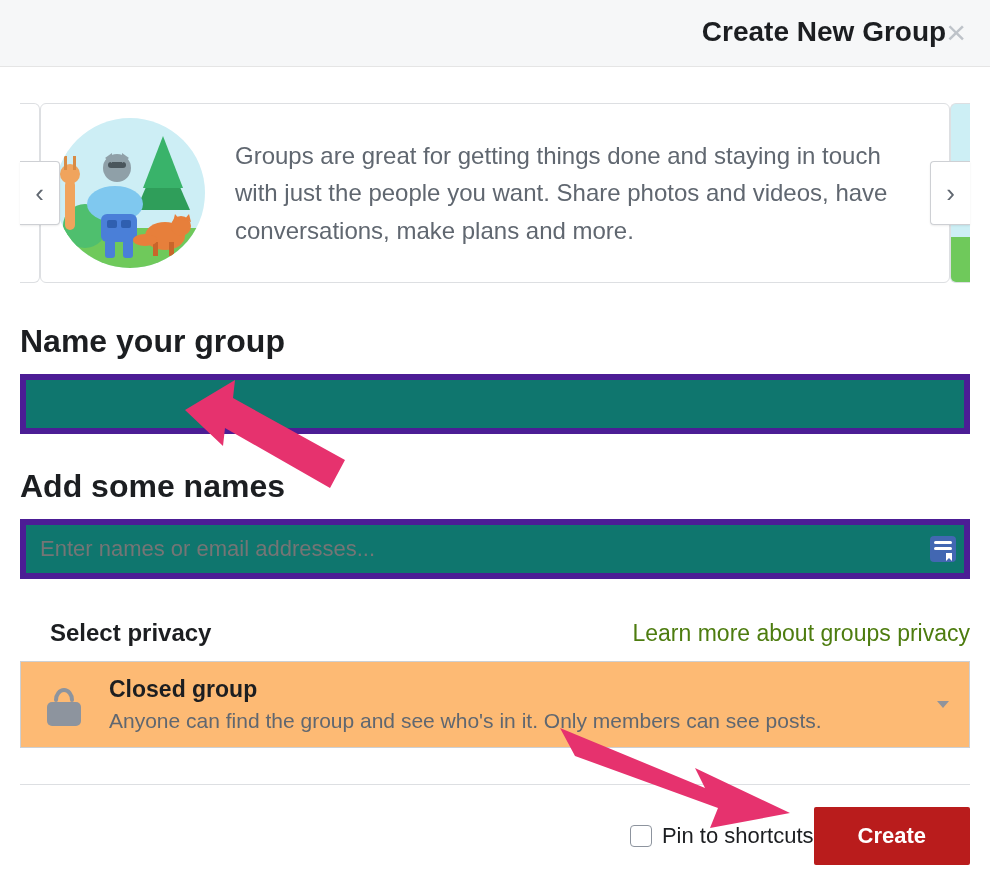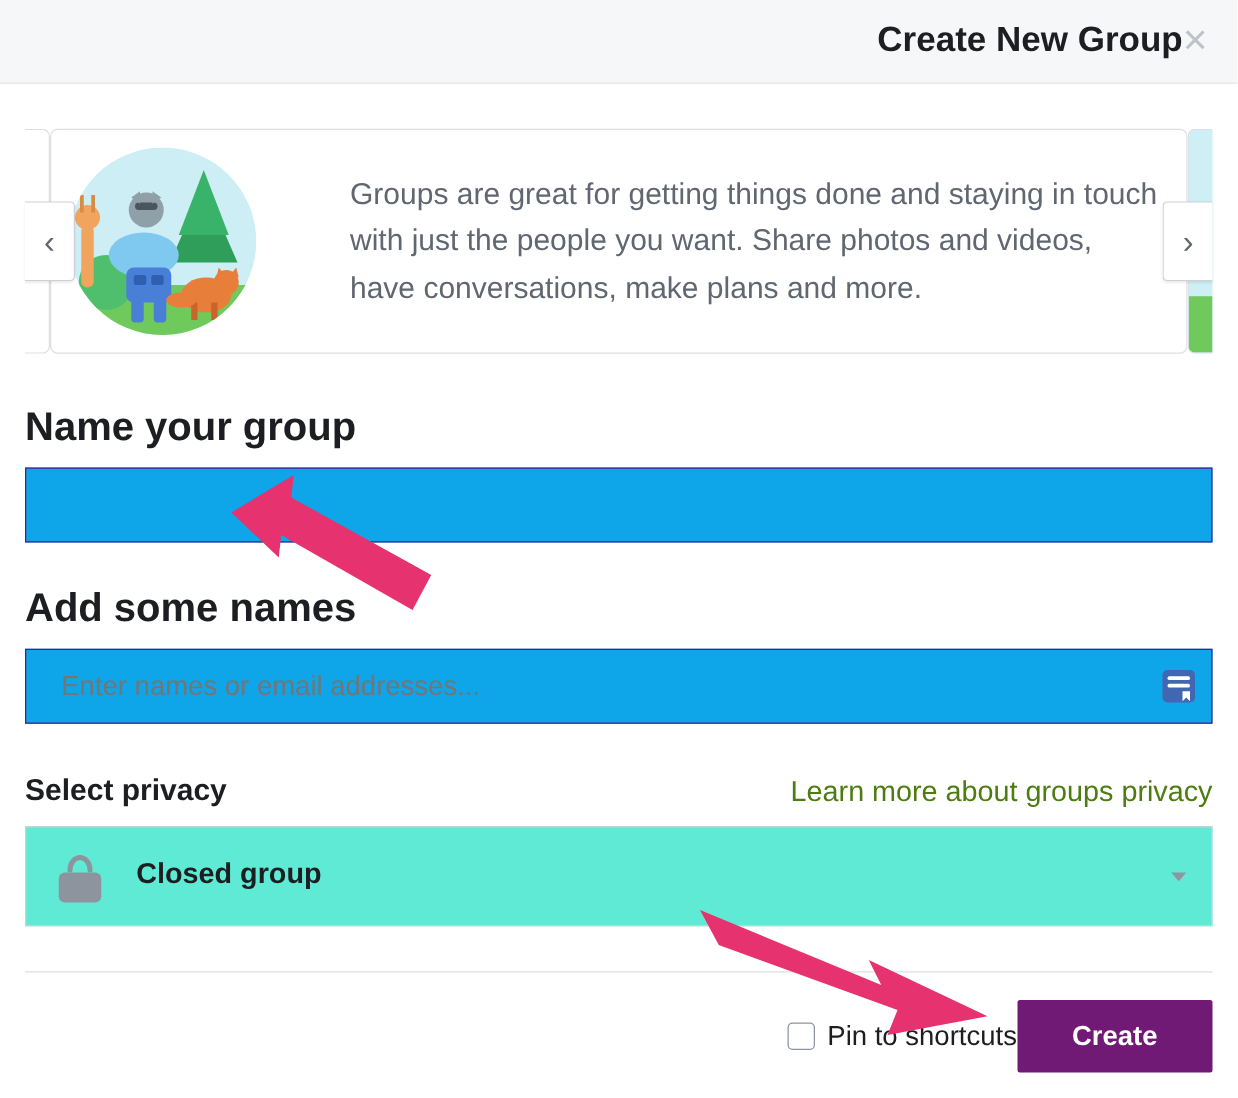--- a/index.html
+++ b/index.html
@@ -42,21 +42,20 @@
   }
   .banner-card {
     margin: 0 20px;
     border:1px solid #dddfe2;
     border-radius: 6px;
     background:#fff;
     display:flex;
     align-items:center;
     padding: 14px 20px 14px 14px;
     min-height: 170px;
-    gap: 45px;
   }
   .banner-illus {
     width: 150px;
     height: 150px;
     flex-shrink: 0;
     margin-right: 30px;
   }
   .banner-text {
     font-size: 24px;
     line-height: 1.55;
@@ -111,52 +110,53 @@
 
   .section-label {
     font-size: 32px;
     font-weight: 700;
     margin-top: 40px;
     margin-bottom: 14px;
   }
   .text-input {
     width:100%;
     height: 60px;
-    border:1px solid #4c1d95;
-    padding: 0 28px;
+    border:6px solid #4c1d95;
+    padding: 0 14px;
     font-size: 22px;
     color:#1c1e21;
-    background:#0ea5e9;
+    background:#0f766e;
     outline:none;
   }
   .input-wrap { position: relative; }
   .input-icon {
     position:absolute;
     right:12px;
     top:50%;
     transform:translateY(-50%);
     width:30px; height:30px;
   }
 
   .privacy-row {
     display:flex;
     justify-content:space-between;
     align-items:flex-end;
     margin-top: 40px;
     margin-bottom: 14px;
+    margin-left: 30px;
   }
   .privacy-label { font-size:24px; font-weight:700; }
   .privacy-link { font-size:23px; color:#4d7c0f; cursor:pointer; }
   .privacy-box {
     border:1px solid #ccd0d5;
     padding: 14px 20px;
     display:flex;
     align-items:center;
     cursor:pointer;
-    background:#5eead4;
+    background:#fdba74;
   }
   .lock-icon { width:46px; height:50px; flex-shrink:0; margin-right:22px; }
   .privacy-title { font-size:23px; font-weight:700; margin-bottom:6px; }
   .privacy-desc { font-size:21px; color:#606770; }
   .caret-down {
     margin-left:auto;
     width:0; height:0;
     border-left:6px solid transparent;
     border-right:6px solid transparent;
     border-top:7px solid #90949c;
@@ -172,21 +172,21 @@
   .pin-wrap { display:flex; align-items:center; gap:10px; }
   .chk {
     width:22px; height:22px;
     border:1px solid #8d949e;
     border-radius:4px;
     background:#fff;
     cursor:pointer;
   }
   .pin-label { font-size:22px; }
   .create-btn {
-    background:#701a75;
+    background:#b91c1c;
     color:#fff;
     border:none;
     font-size:22px;
     font-weight:700;
     padding: 16px 44px;
     cursor:pointer;
     border-radius:2px;
   }
 
   
@@ -279,20 +279,21 @@
     <div class="privacy-link">Learn more about groups privacy</div>
   </div>
 
   <div class="privacy-box">
     <svg class="lock-icon" viewBox="0 0 46 50">
       <path d="M15 20 a8 10 0 0 1 16 0" fill="none" stroke="#8d949e" stroke-width="4" stroke-linecap="round"></path>
       <rect x="6" y="22" width="34" height="24" rx="5" fill="#8d949e"></rect>
     </svg>
     <div>
       <div class="privacy-title">Closed group</div>
+      <div class="privacy-desc">Anyone can find the group and see who's in it. Only members can see posts.</div>
     </div>
     <div class="caret-down"></div>
   </div>
 
   <hr class="divider">
 
   <div class="footer-row">
     <div class="pin-wrap">
       <div class="chk"></div>
       <div class="pin-label">Pin to shortcuts</div>

